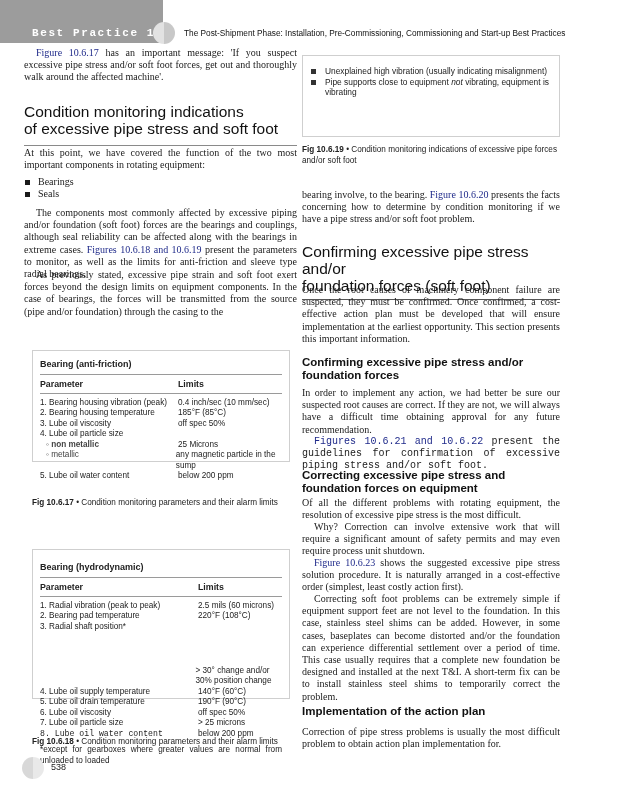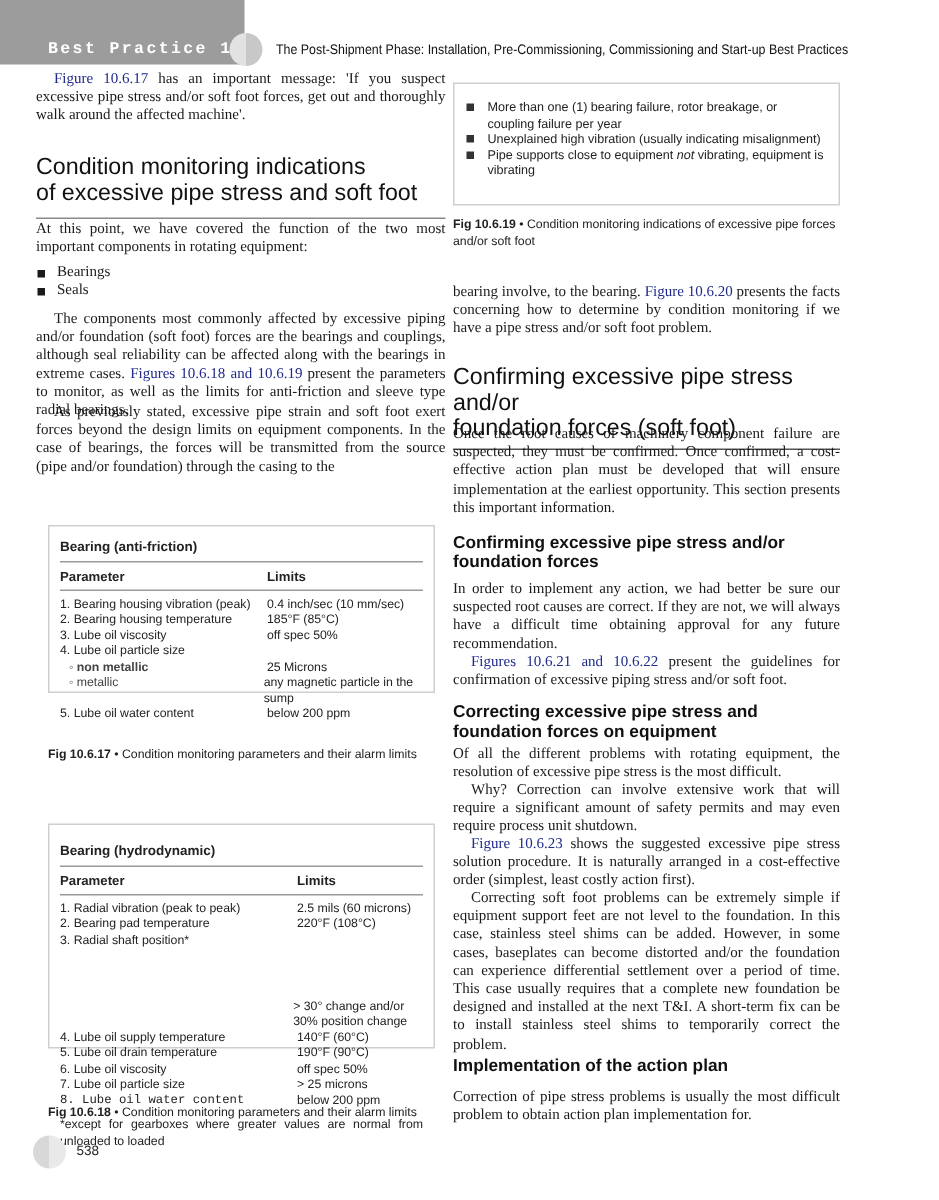--- a/index.html
+++ b/index.html
@@ -151,21 +151,20 @@
 </div>
 <div class="abs caption" style="left:32px; top:737px;">
   <b>Fig 10.6.18</b> • <span>Condition monitoring parameters and their alarm limits</span>
 </div>
 
 <div class="page-circle"></div>
 <div class="page-number">538</div>
 
 <div class="abs figbox" style="left:302px; top:55px; width:258px; height:82px; padding:10px 8px 0 6px;">
   <ul class="box-bullets">
-    <li>More than one (1) bearing failure, rotor breakage, or coupling failure per year</li>
     <li>Unexplained high vibration (usually indicating misalignment)</li>
     <li><span>Pipe supports close to equipment </span><em>not</em><span> vibrating, equipment is vibrating</span></li>
   </ul>
 </div>
 <div class="abs caption" style="left:302px; top:145px; width:260px; white-space:normal; line-height:10.5px;">
   <b>Fig 10.6.19</b> • <span>Condition monitoring indications of excessive pipe forces and/or soft foot</span>
 </div>
 
 <p class="abs serif-p" style="left:302px; top:189px; width:258px;">
   <span>bearing involve, to the bearing. </span><span class="link">Figure 10.6.20</span><span> presents the facts concerning how to determine by condition monitoring if we have a pipe stress and/or soft foot problem.</span>
@@ -175,21 +174,21 @@
   <div>Confirming excessive pipe stress and/or</div>
   <div>foundation forces (soft foot)</div>
 </div>
 
 <p class="abs serif-p" style="left:302px; top:284px; width:258px;">Once the root causes of machinery component failure are suspected, they must be confirmed. Once confirmed, a cost-effective action plan must be developed that will ensure implementation at the earliest opportunity. This section presents this important information.</p>
 
 <div class="abs h3" style="left:302px; top:356px; width:258px;">Confirming excessive pipe stress and/or foundation forces</div>
 
 <p class="abs serif-p" style="left:302px; top:387px; width:258px;">In order to implement any action, we had better be sure our suspected root causes are correct. If they are not, we will always have a difficult time obtaining approval for any future recommendation.</p>
 
-<p class="abs serif-p indent" style="left:302px; top:436px; width:258px;">
+<p class="abs serif-p indent" style="left:302px; top:436px; width:258px;font-family:Liberation Mono, monospace;">
   <span class="link">Figures 10.6.21 and 10.6.22</span><span> present the guidelines for confirmation of excessive piping stress and/or soft foot.</span>
 </p>
 
 <div class="abs h3" style="left:302px; top:469px; width:258px;">Correcting excessive pipe stress and foundation forces on equipment</div>
 
 <p class="abs serif-p" style="left:302px; top:497px; width:258px;">Of all the different problems with rotating equipment, the resolution of excessive pipe stress is the most difficult.</p>
 
 <p class="abs serif-p indent" style="left:302px; top:521px; width:258px;">Why? Correction can involve extensive work that will require a significant amount of safety permits and may even require process unit shutdown.</p>
 
 <p class="abs serif-p indent" style="left:302px; top:557px; width:258px;">

